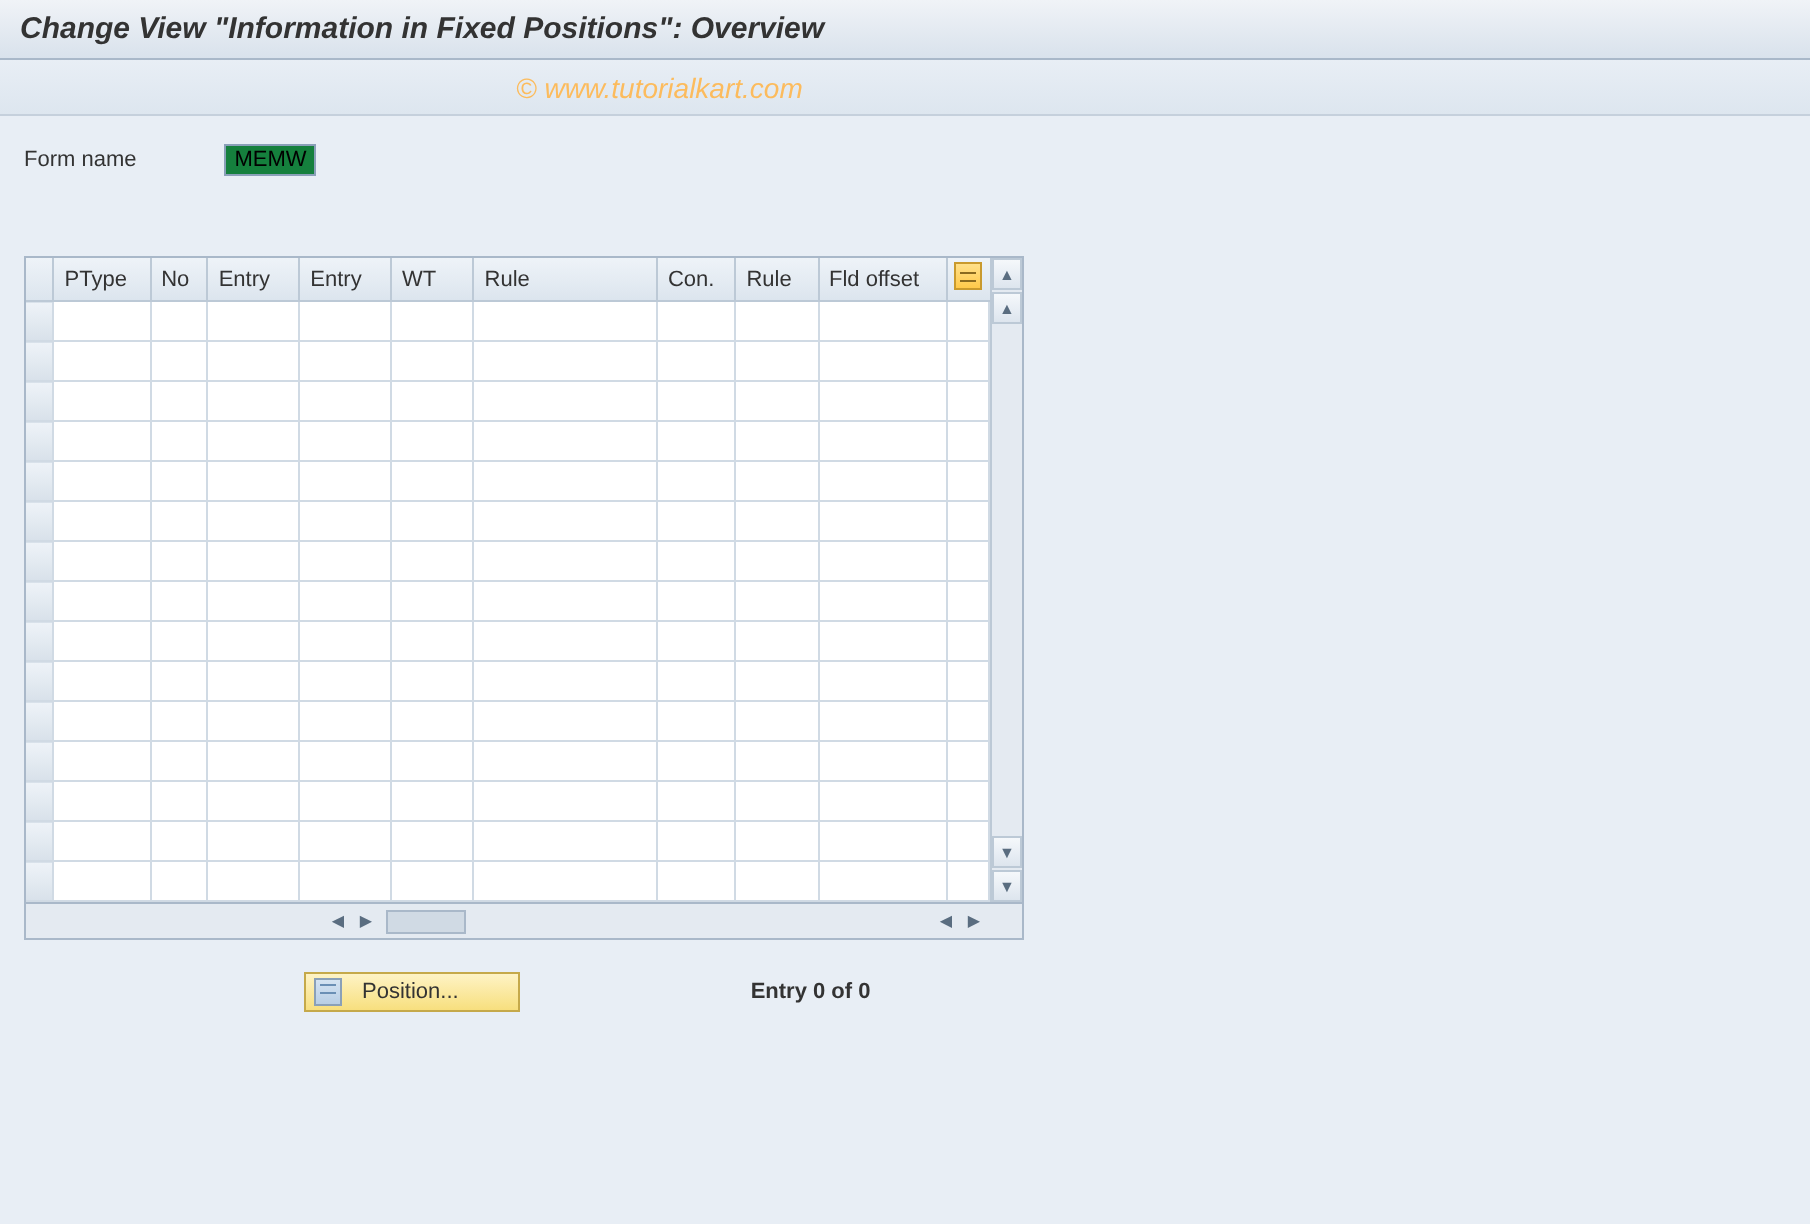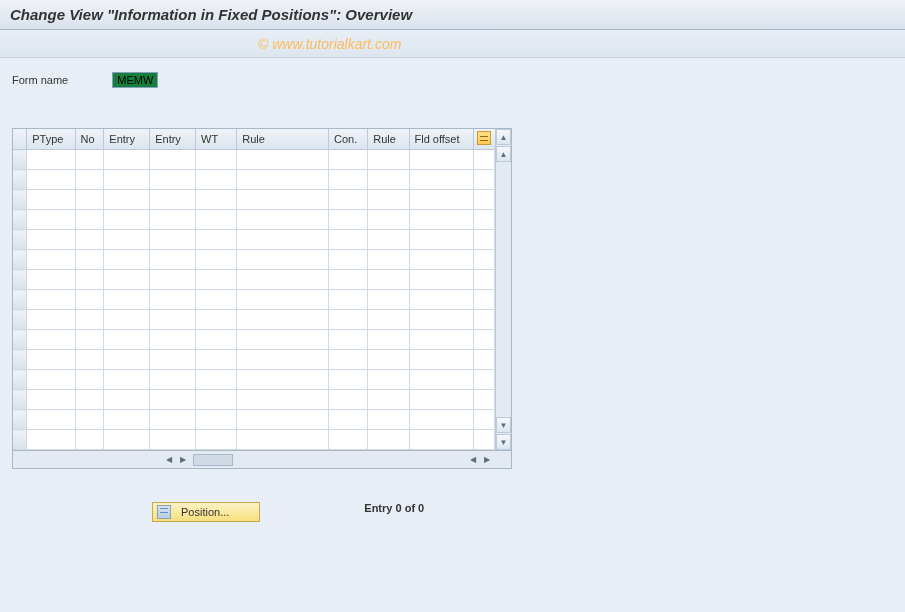--- a/index.html
+++ b/index.html
@@ -157,23 +157,23 @@
     }
     .hscroll-track {
       height: 12px;
       width: 40px;
       background: #d0dae4;
       border: 1px solid #a9b8c9;
       margin: 0 4px;
     }
     .bottom-row {
       display: flex;
-      align-items: flex-start;
-      gap: 16px;
-      margin-top: 33px;
+      align-items: center;
+      gap: 27px;
+      margin-top: 16px;
       padding-left: 140px;
     }
     .position-btn {
       display: flex;
       align-items: center;
       background: linear-gradient(to bottom, #fef3c5 0%, #f7df7e 100%);
       border: 1px solid #c5a94a;
       padding: 2px 30px 2px 4px;
       font-size: 11px;
       color: #333;

